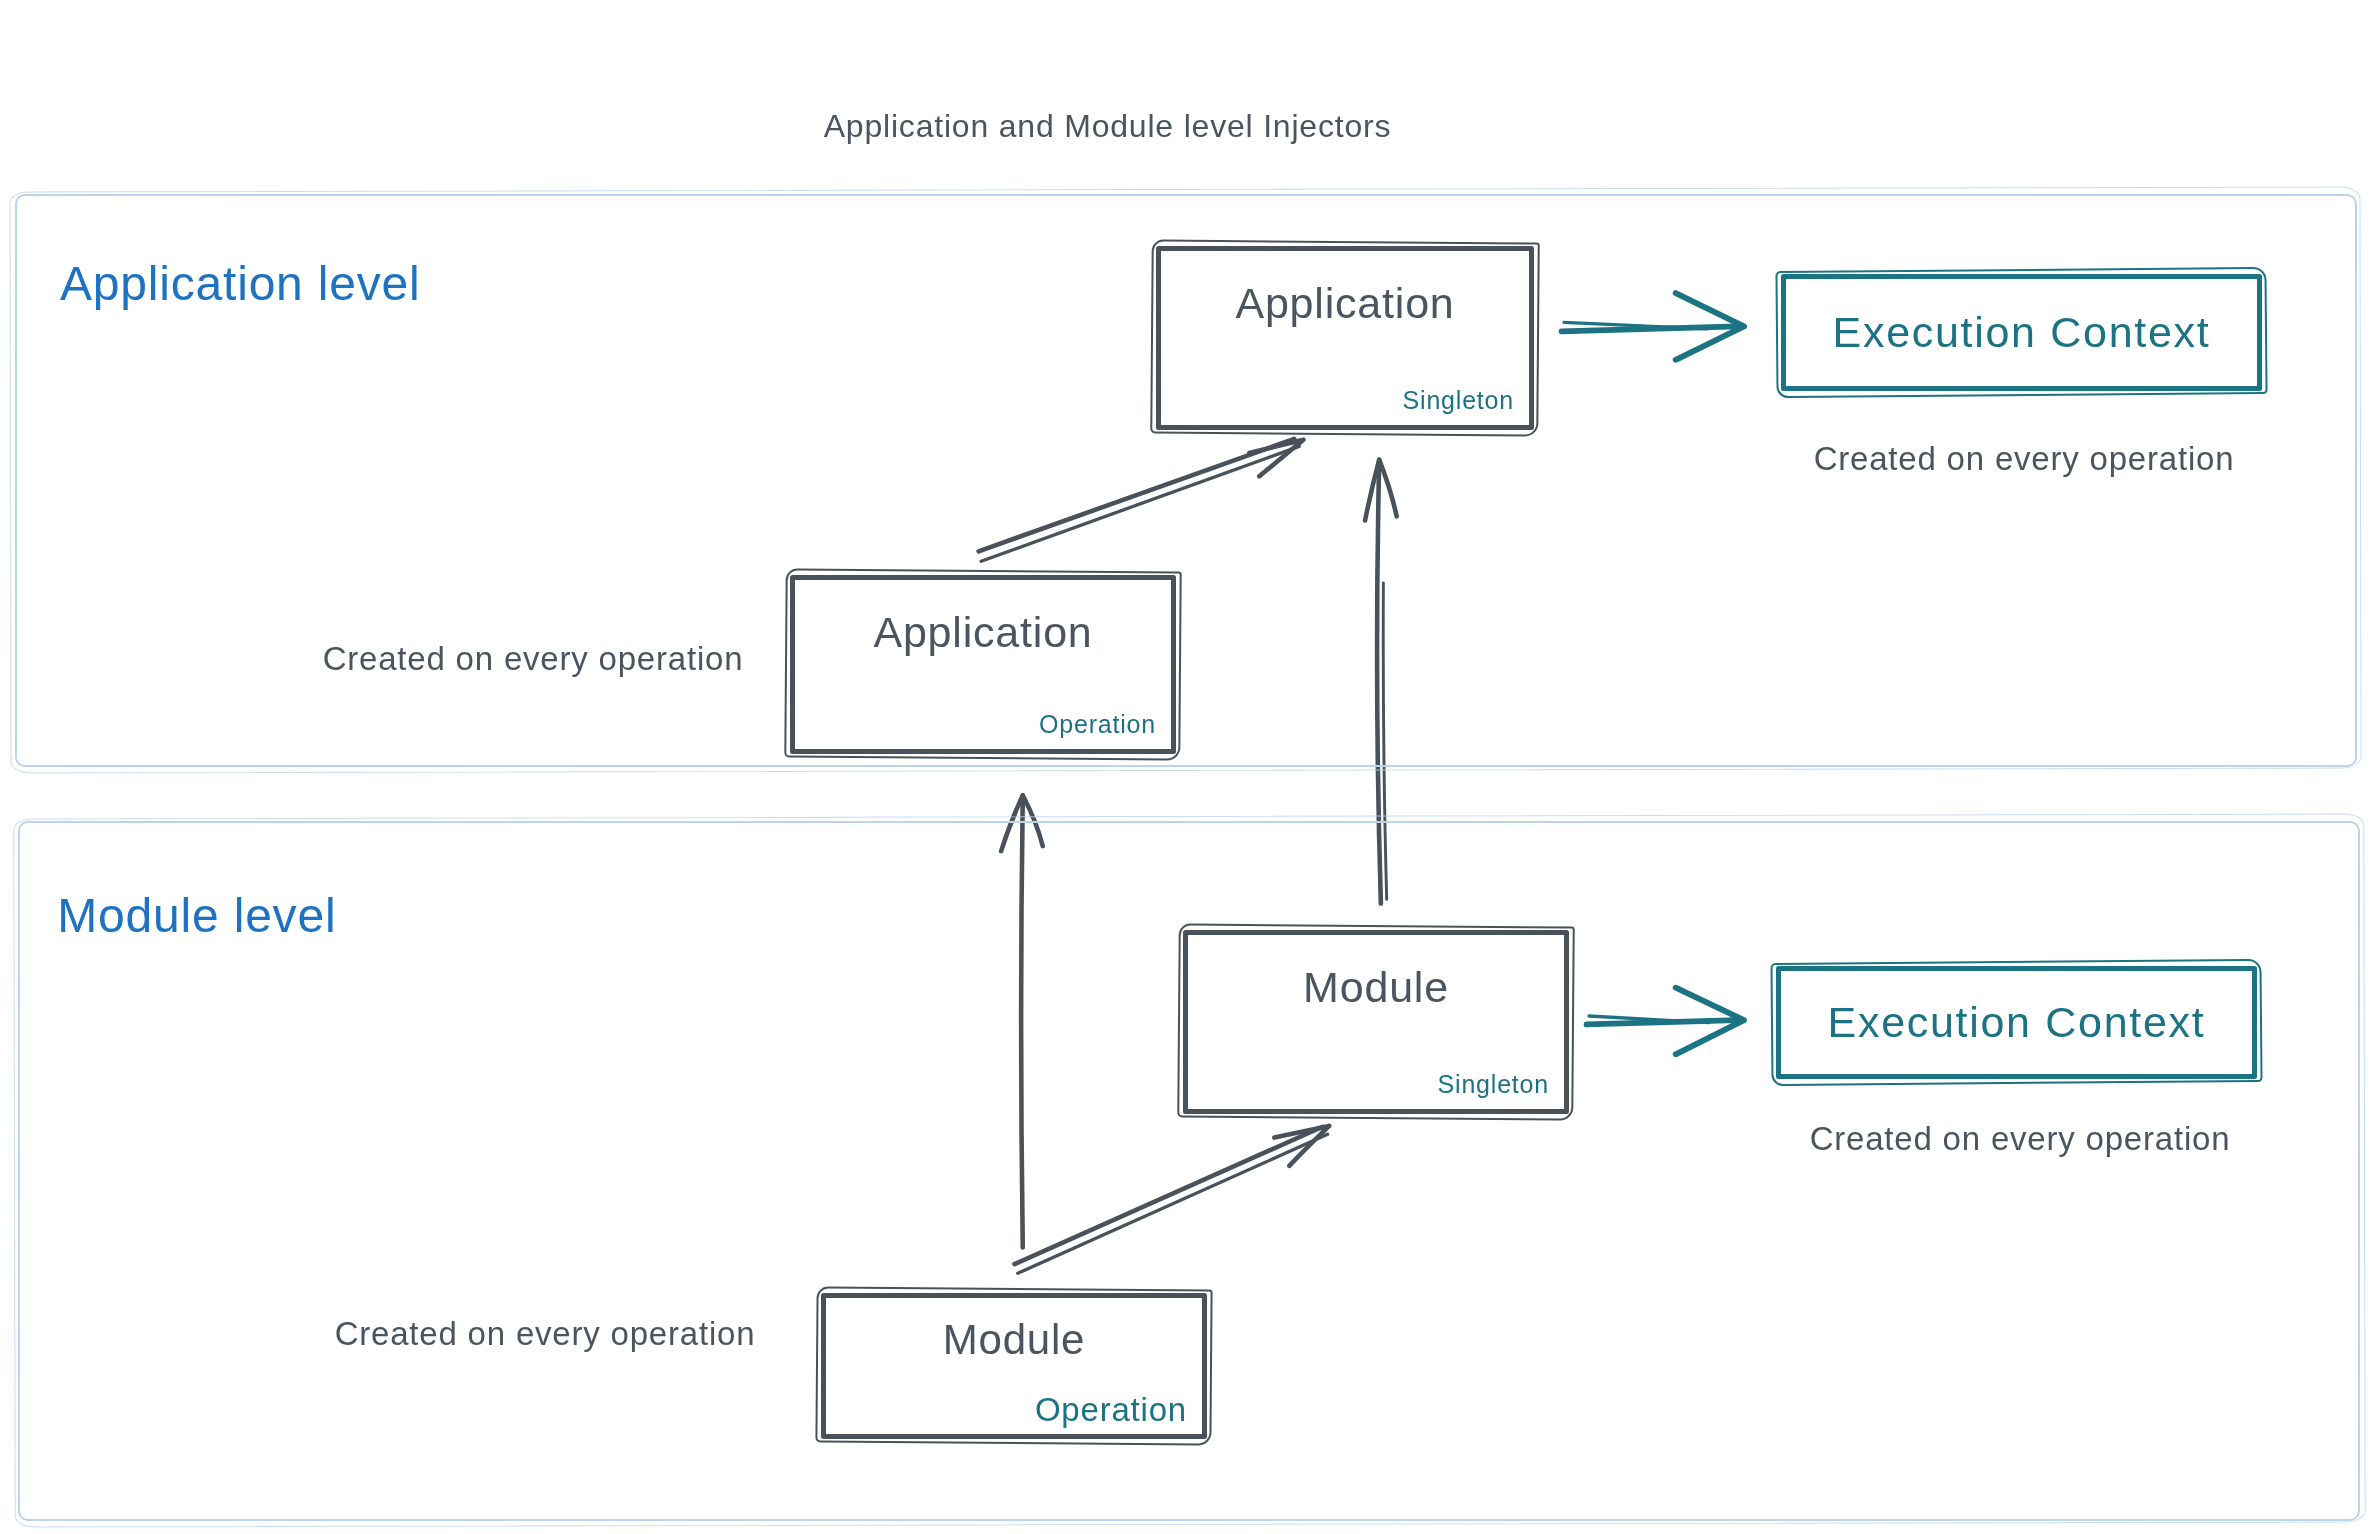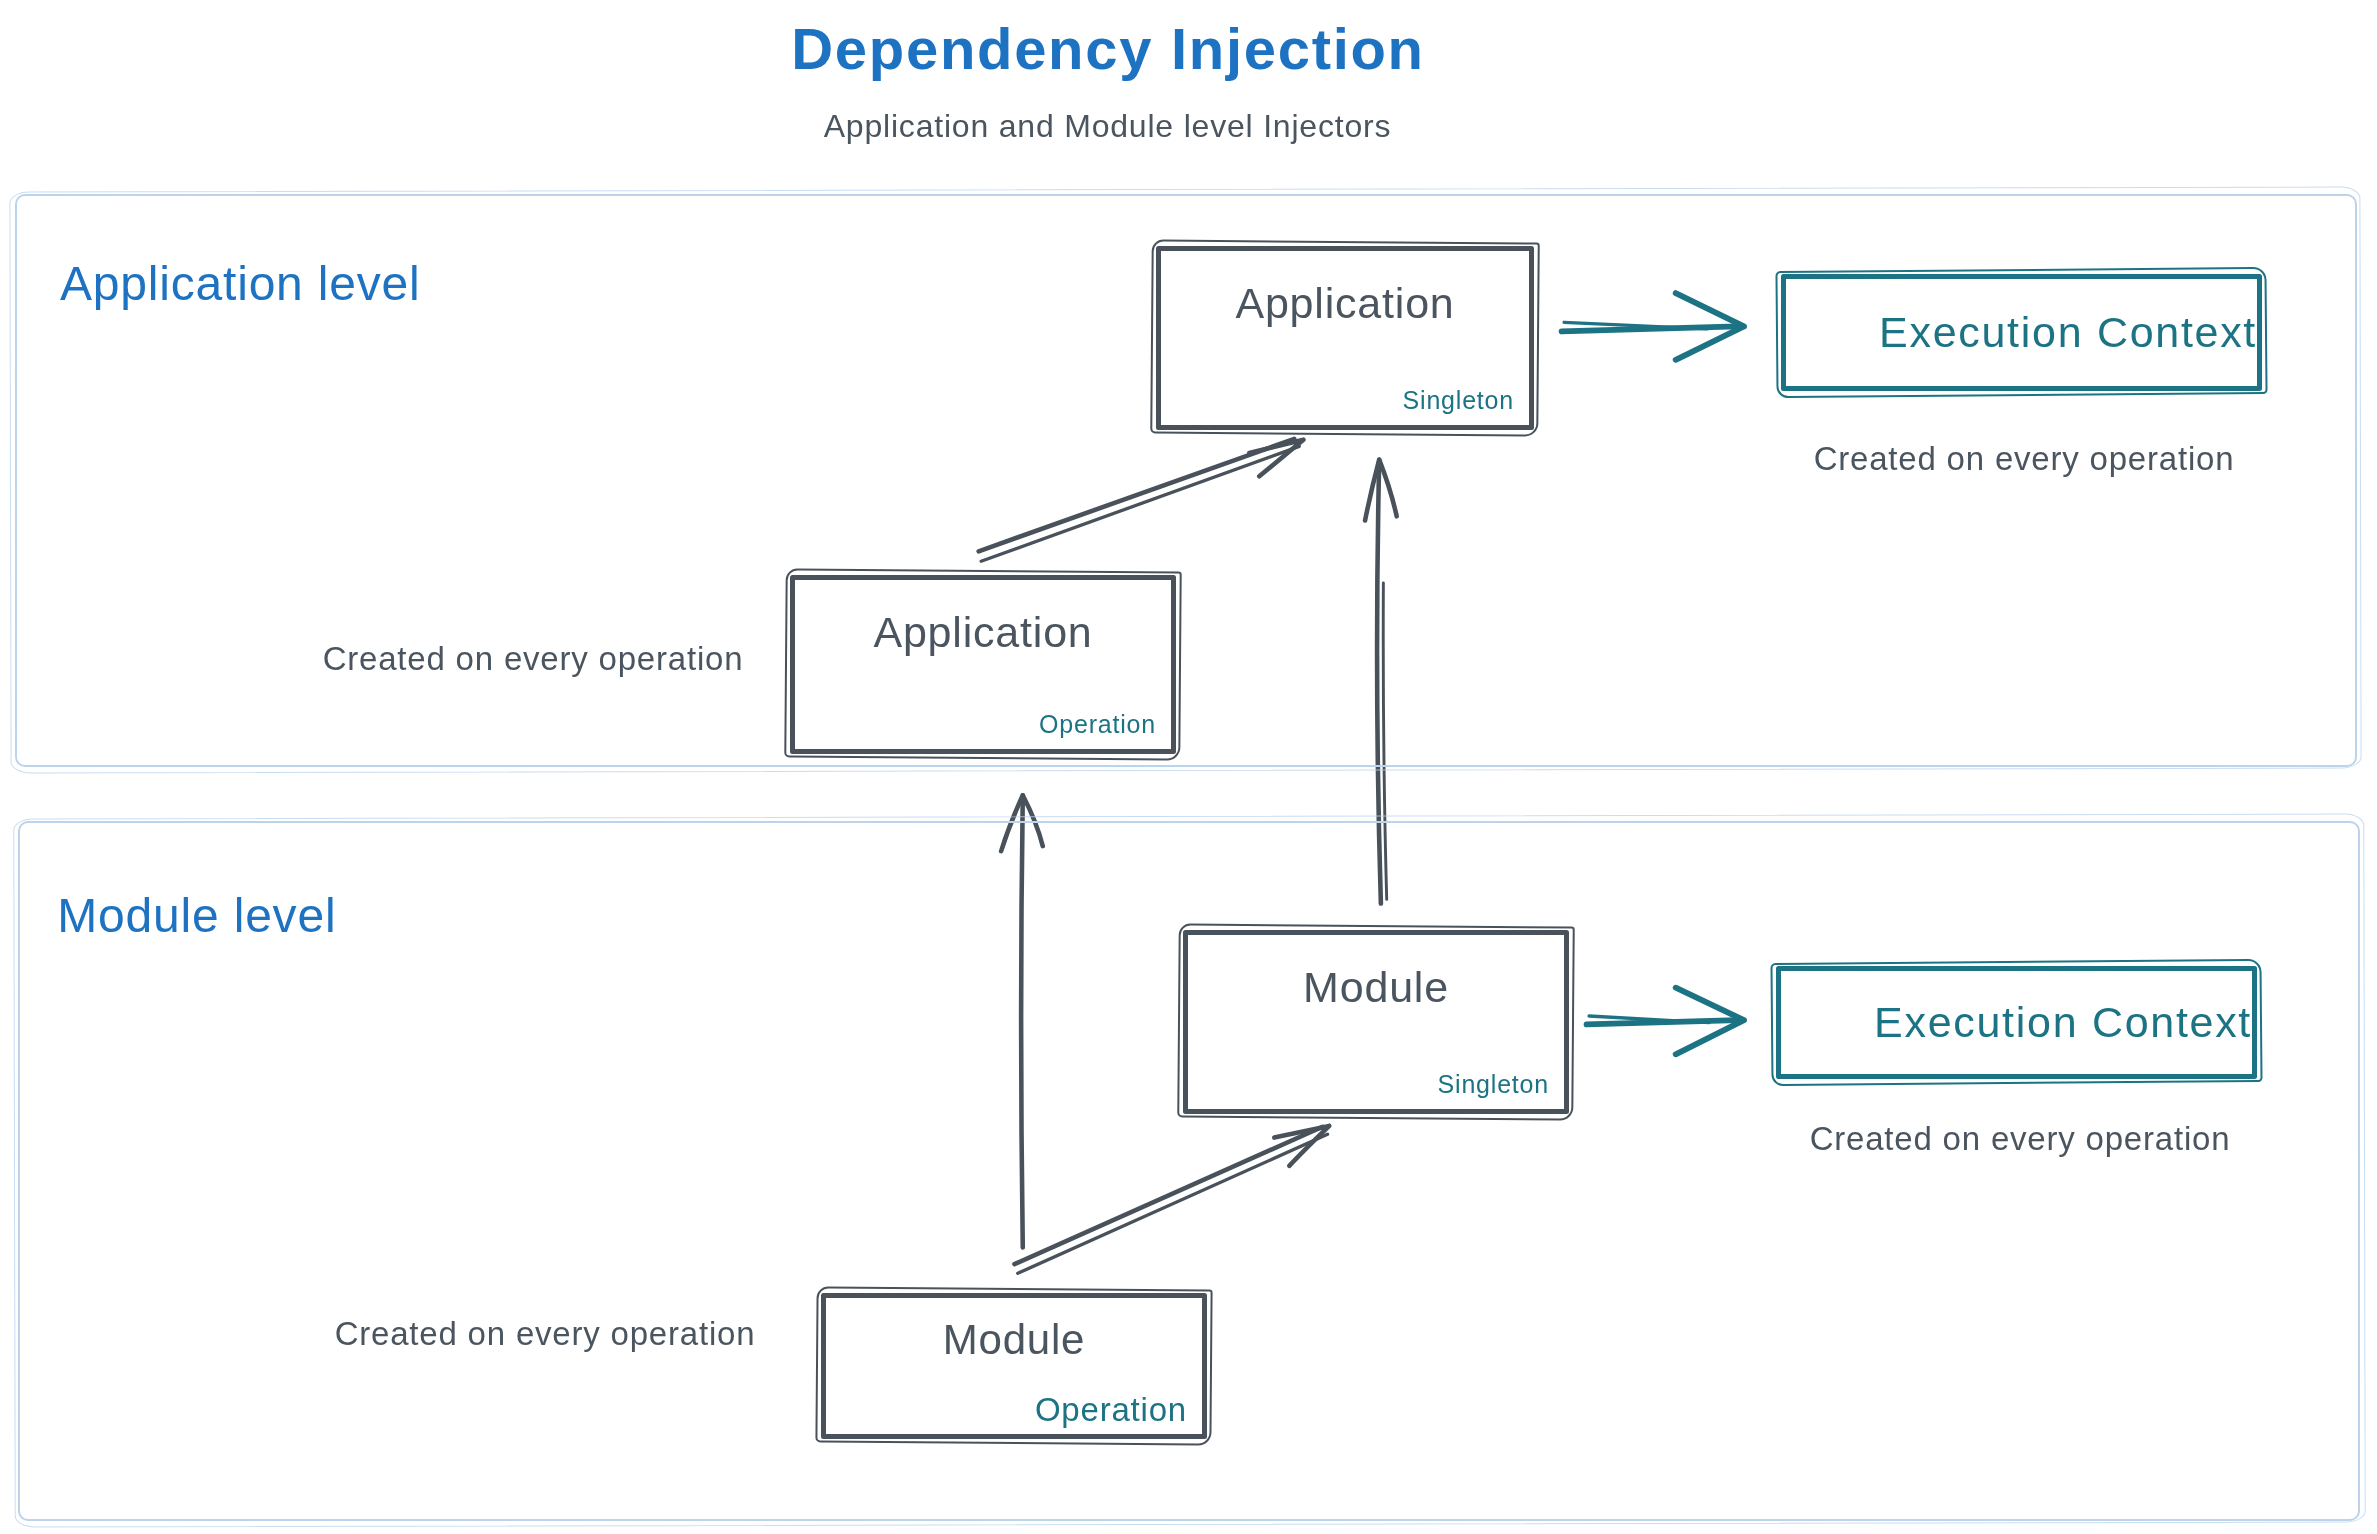--- a/index.html
+++ b/index.html
@@ -65,21 +65,21 @@
   .node-app-singleton{left:1156px;top:232px;width:378px;height:184px;}
   .node-app-operation{left:790px;top:561px;width:386px;height:179px;}
   .node-module-singleton{left:1183px;top:916px;width:386px;height:184px;}
   .node-module-operation{left:821px;top:1279px;width:386px;height:146px;}
   .node-module-operation .node-label{top:18.3px;font-size:42px;}
   .node-module-operation .node-scope{bottom:5px;font-size:33px;}
 
   
   .exec{
     position:absolute;background:#fff;border:5px solid var(--teal);border-radius:2.5px;
-    display:flex;align-items:center;justify-content:flex-end;
+    display:flex;align-items:center;justify-content:center;
   }
   .exec::after{
     content:"";position:absolute;inset:-10px;border:2.5px solid var(--teal);
     border-radius:5px 13.3px 4.2px 11.7px;transform:rotate(-0.5deg);pointer-events:none;
   }
   .exec-label{
     font-size:43px;letter-spacing:1.7px;color:var(--teal);white-space:nowrap;
   }
   .exec-app{left:1781px;top:274px;width:481px;height:117px;}
   .exec-module{left:1776px;top:966px;width:481px;height:113px;}
@@ -135,21 +135,20 @@
       <path class="tl" stroke-width="7" d="M2094,392 L2012,352 M2094,392 L2012,432"></path>
     </g>
 
     <g>
       <path class="tl" stroke-width="7" d="M1905,1230 L2086,1225"></path>
       <path class="tl" stroke-width="4" d="M1908,1220 L2052,1228"></path>
       <path class="tl" stroke-width="7" d="M2094,1225 L2012,1186 M2094,1225 L2012,1266"></path>
     </g>
   </svg>
 
-  <div class="title">Dependency Injection</div>
   <div class="subtitle">Application and Module level Injectors</div>
 
   <div class="level level-app">
     <div class="level-label level-label-app">Application level</div>
   </div>
 
   <div class="level level-module">
     <div class="level-label level-label-module">Module level</div>
   </div>
 

